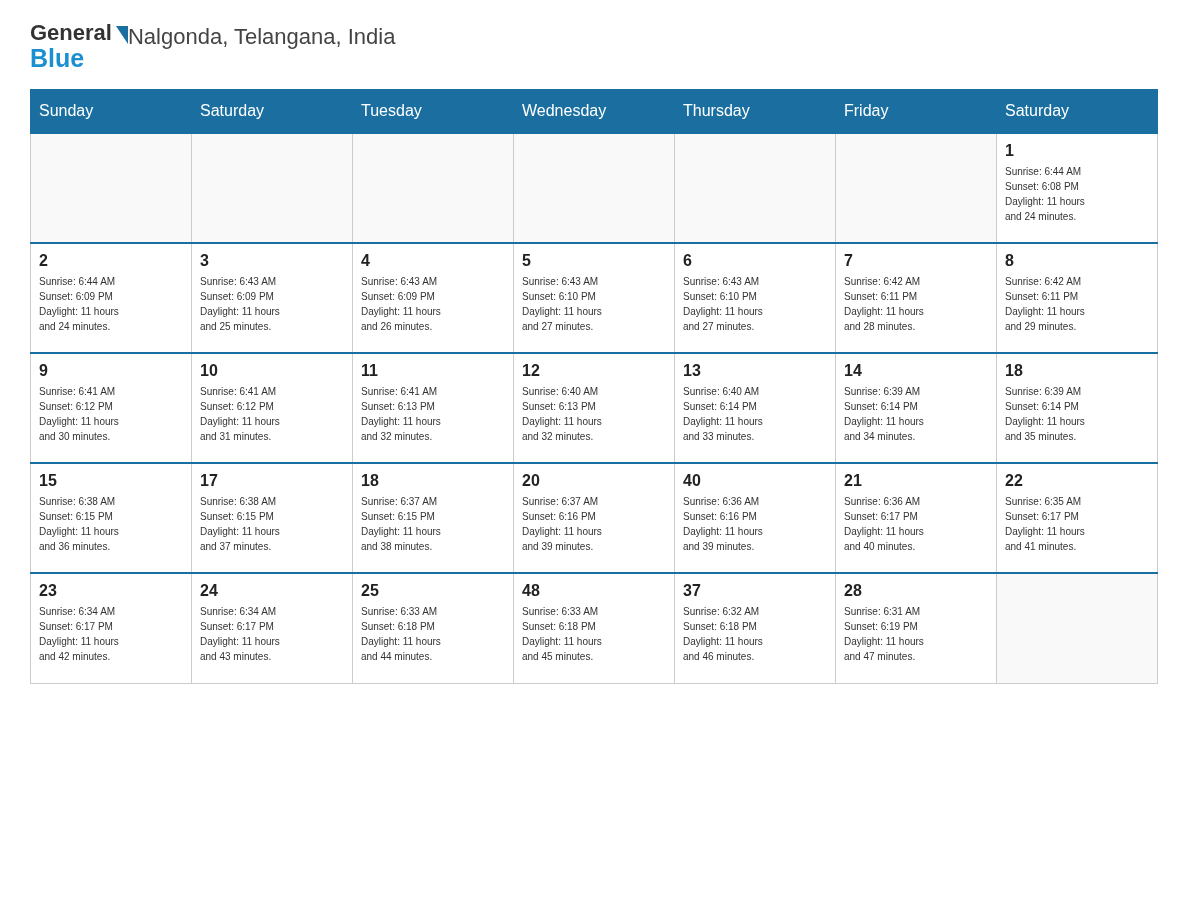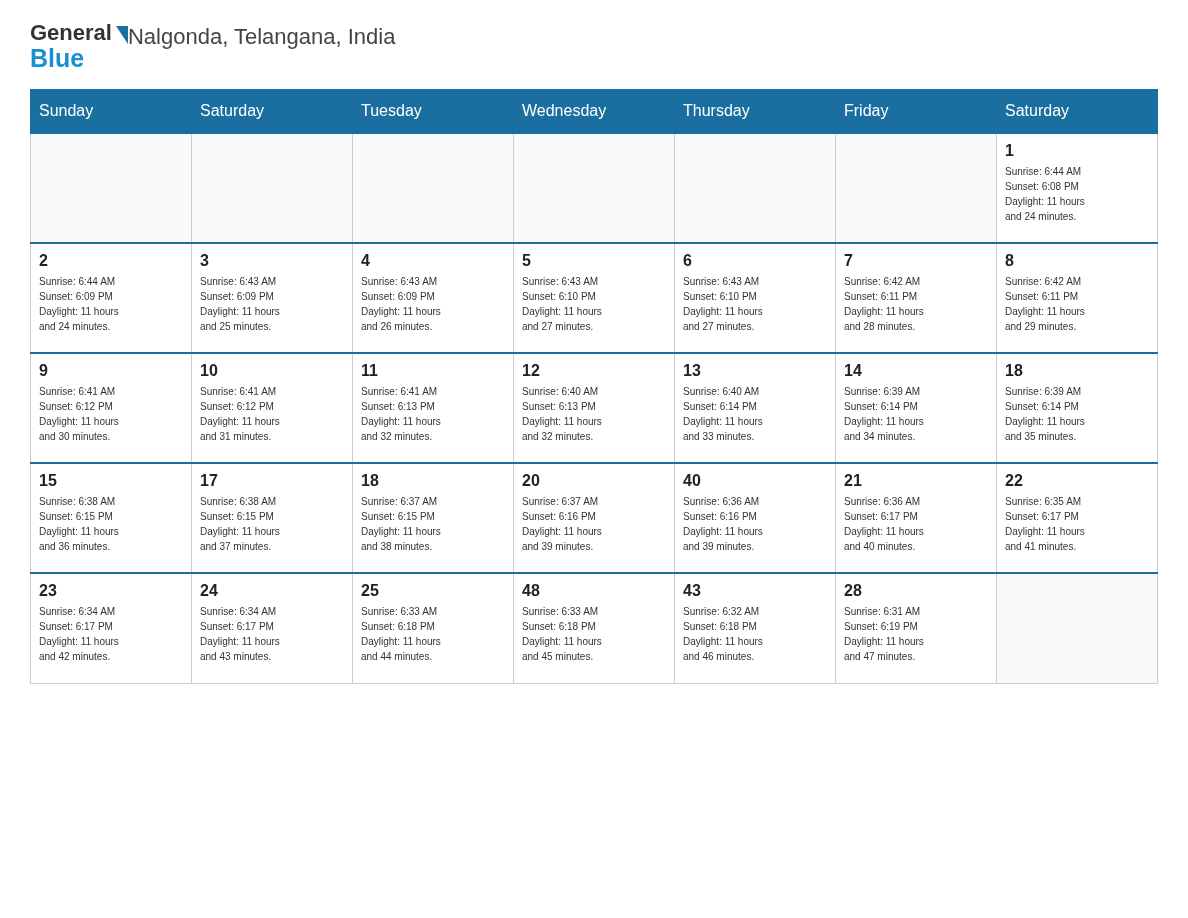--- a/index.html
+++ b/index.html
@@ -239,21 +239,21 @@
         </td>
         <td>
           <span class="day-number">25</span>
           <div class="day-info">Sunrise: 6:33 AM<br>Sunset: 6:18 PM<br>Daylight: 11 hours<br>and 44 minutes.</div>
         </td>
         <td>
           <span class="day-number">48</span>
           <div class="day-info">Sunrise: 6:33 AM<br>Sunset: 6:18 PM<br>Daylight: 11 hours<br>and 45 minutes.</div>
         </td>
         <td>
-          <span class="day-number">43</span>
+          <span class="day-number">37</span>
           <div class="day-info">Sunrise: 6:32 AM<br>Sunset: 6:18 PM<br>Daylight: 11 hours<br>and 46 minutes.</div>
         </td>
         <td>
           <span class="day-number">28</span>
           <div class="day-info">Sunrise: 6:31 AM<br>Sunset: 6:19 PM<br>Daylight: 11 hours<br>and 47 minutes.</div>
         </td>
         <td class="empty"></td>
       </tr>
     </tbody>
 </table>

